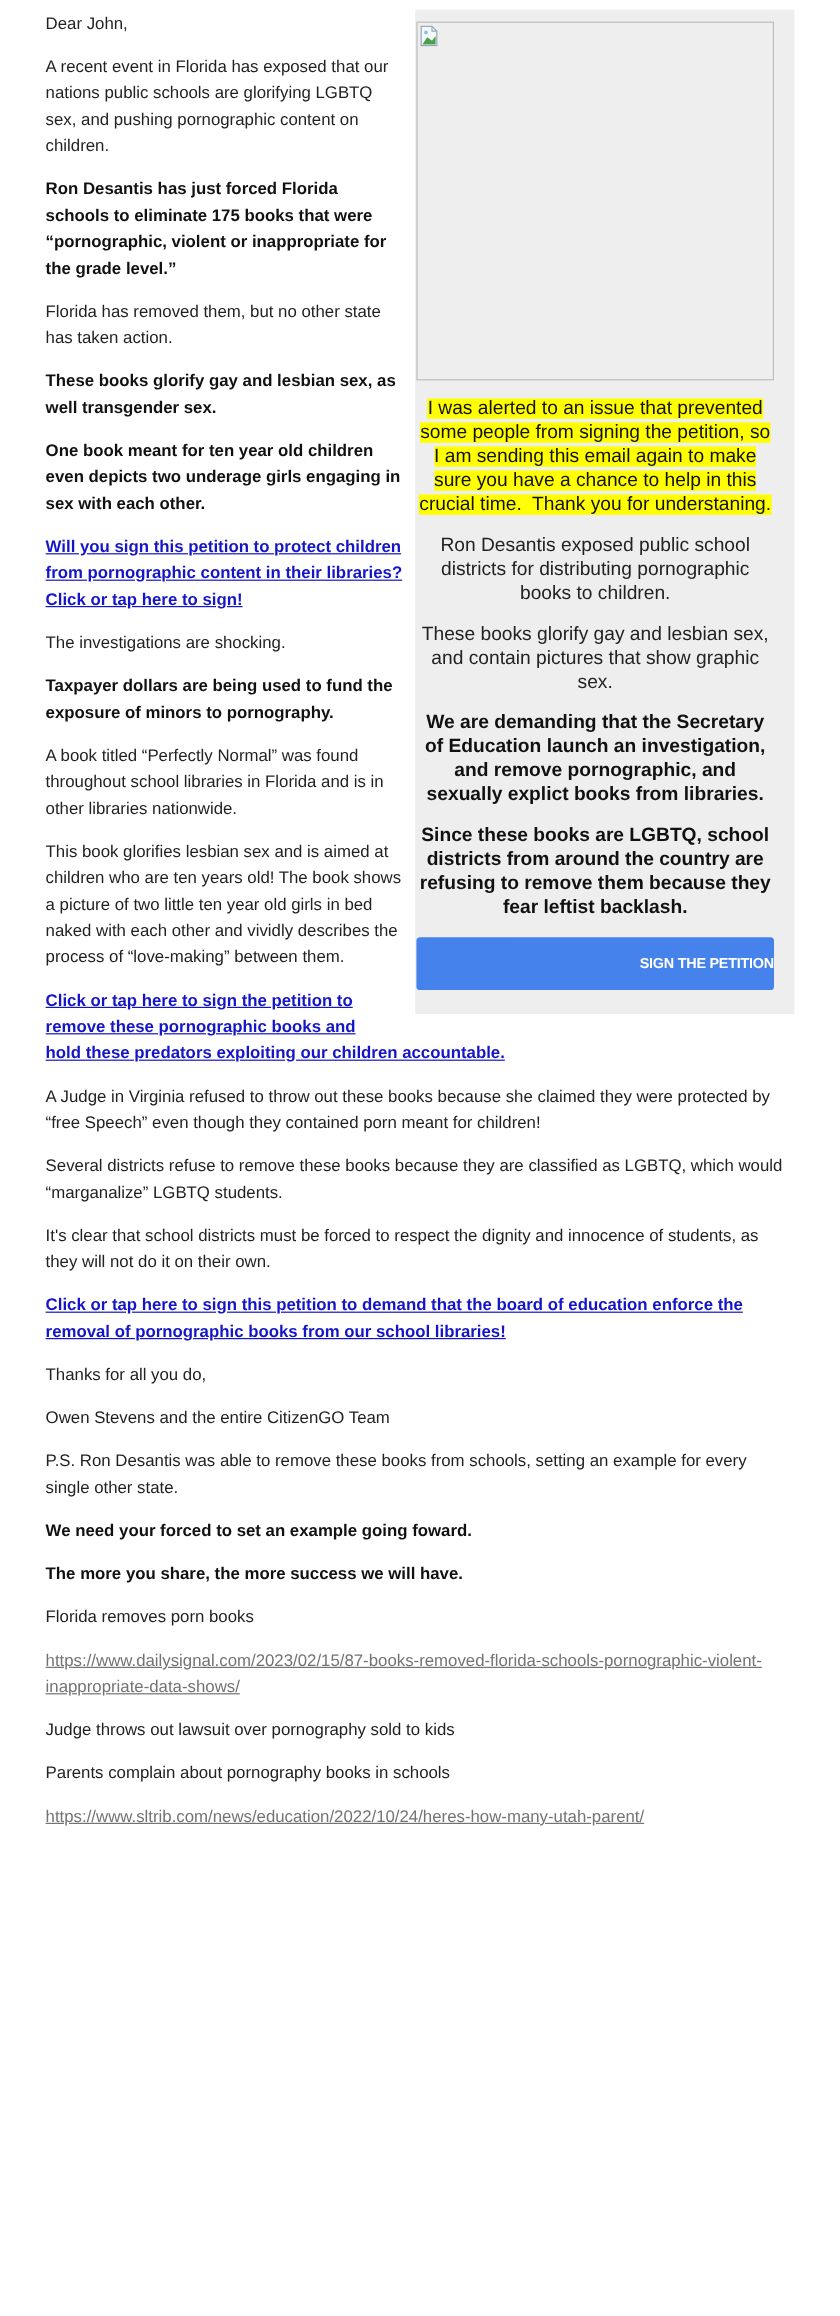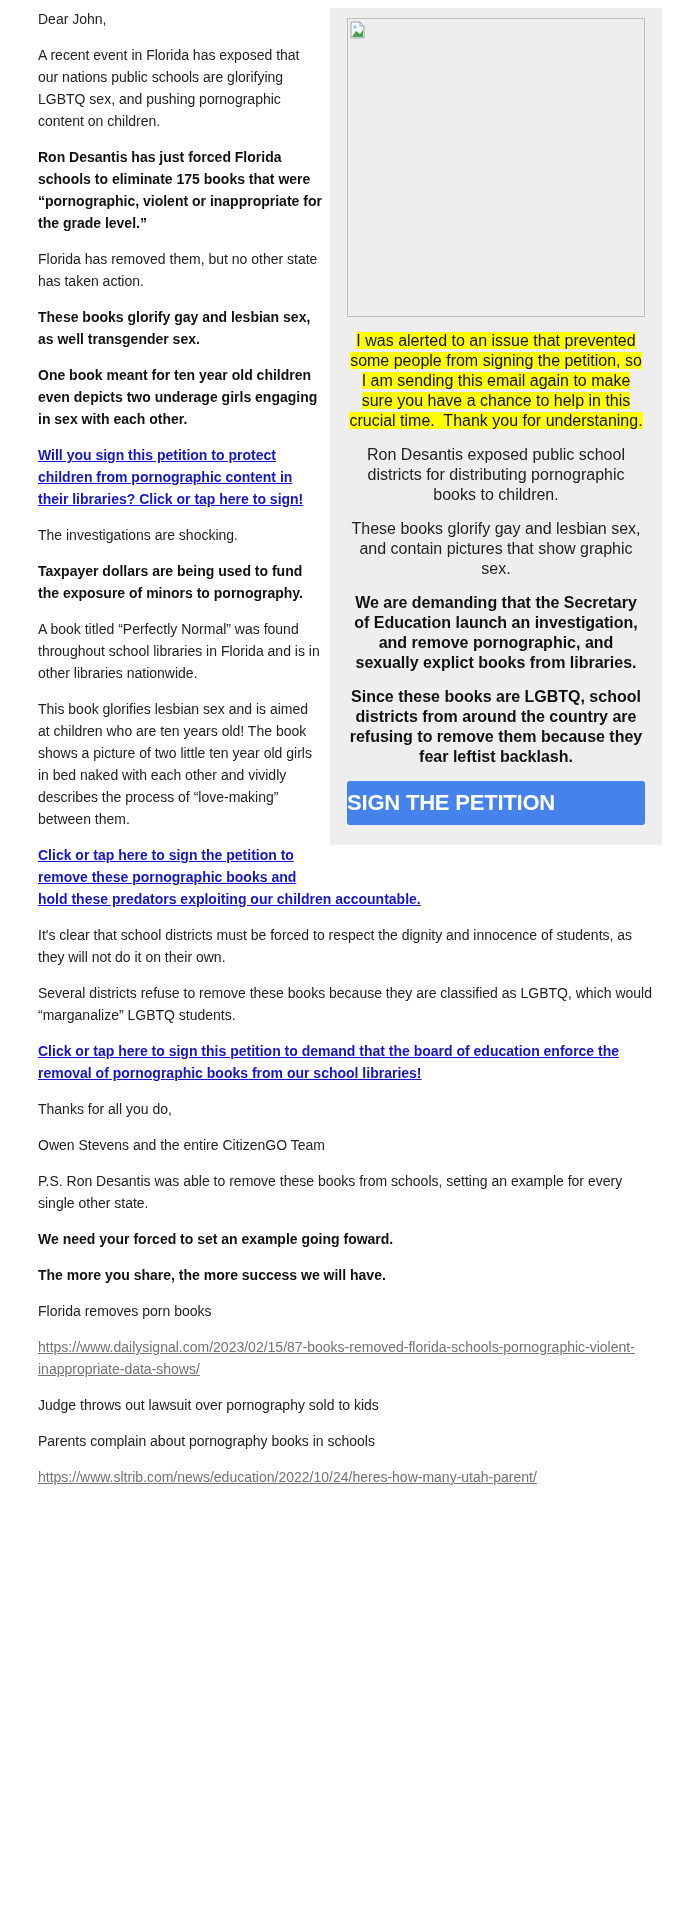--- a/index.html
+++ b/index.html
@@ -10,39 +10,39 @@
       font-size: 14px; line-height: 22px; color: #222222;
     }
     .page p { margin: 0 0 14px 0; }
     .page p.first { margin-top: 8px; }
     .b { font-weight: bold; color: #111111; }
     a.lnk { color: #1a0dab; color: #1515c8; text-decoration: underline; font-weight: bold; }
     a.url { color: #737373; text-decoration: underline; font-weight: normal; }
     .sidebar {
       float: right; width: 300px; margin: 8px 0 10px 8px;
       margin-right: -0px;
-      background: #eeeeee; padding: 10px 16px 20px 16px;
+      background: #eeeeee; padding: 10px 16px 20px 0;
       text-align: center; color: #222222;
       font-size: 16px; line-height: 20px;
     }
     .imgbox {
       width: 296px; height: 297px; border: 1px solid #bdbdbd;
       position: relative; margin: 0 auto 14px auto; background: #eeeeee;
     }
     .broken {
       position: absolute; left: 2px; top: 2px; width: 16px; height: 18px;
     }
     .sidebar p { margin: 0 0 14px 0; }
     .hl { background: #ffff00; color: #111111; }
     .sidebar .sb { font-weight: bold; color: #111111; }
     .btn {
       display: block; width: 298px; height: 44px; margin: 6px auto 0 auto;
       background: #4682eb; border-radius: 3px;
-      color: #ffffff; font-weight: bold; font-size: 22px; line-height: 44px;
-      text-decoration: none; text-align: left; letter-spacing: -0.2px;
+      color: #ffffff; font-weight: bold; font-size: 12px; line-height: 44px;
+      text-decoration: none; text-align: right; letter-spacing: -0.2px;
     }
     .clear { clear: both; }
   </style>
 </head>
 <body>
 
 <div class="page">
 
   <aside class="sidebar">
     <div class="imgbox">
@@ -73,22 +73,23 @@
   <p>A book titled “Perfectly Normal” was found throughout school libraries in Florida and is in other libraries nationwide.</p>
   <p>This book glorifies lesbian sex and is aimed at children who are ten years old! The book shows a picture of two little ten year old girls in bed naked with each other and vividly describes the process of “love-making” between them.</p>
   <p>
     <a class="lnk" href="#">Click or tap here to sign the petition to</a><br>
     <a class="lnk" href="#">remove these pornographic books and</a><br>
     <a class="lnk" href="#">hold these predators exploiting our children accountable.</a>
   </p>
 
   <div class="clear"></div>
 
+  <p>A Judge in Virginia refused to throw out these books because she claimed they were protected by “free Speech” even though they contained porn meant for children!</p>
+  <p>Several districts refuse to remove these books because they are classified as LGBTQ, which would “marganalize” LGBTQ students.</p>
   <p>It's clear that school districts must be forced to respect the dignity and innocence of students, as they will not do it on their own.</p>
-  <p>Several districts refuse to remove these books because they are classified as LGBTQ, which would “marganalize” LGBTQ students.</p>
   <p><a class="lnk" href="#">Click or tap here to sign this petition to demand that the board of education enforce the removal of pornographic books from our school libraries!</a></p>
   <p>Thanks for all you do,</p>
   <p>Owen Stevens and the entire CitizenGO Team</p>
   <p>P.S. Ron Desantis was able to remove these books from schools, setting an example for every single other state.</p>
   <p class="b">We need your forced to set an example going foward.</p>
   <p class="b">The more you share, the more success we will have.</p>
 
   <p>Florida removes porn books</p>
   <p><a class="url" href="#">https://www.dailysignal.com/2023/02/15/87-books-removed-florida-schools-pornographic-violent-inappropriate-data-shows/</a></p>
   <p>Judge throws out lawsuit over pornography sold to kids</p>

